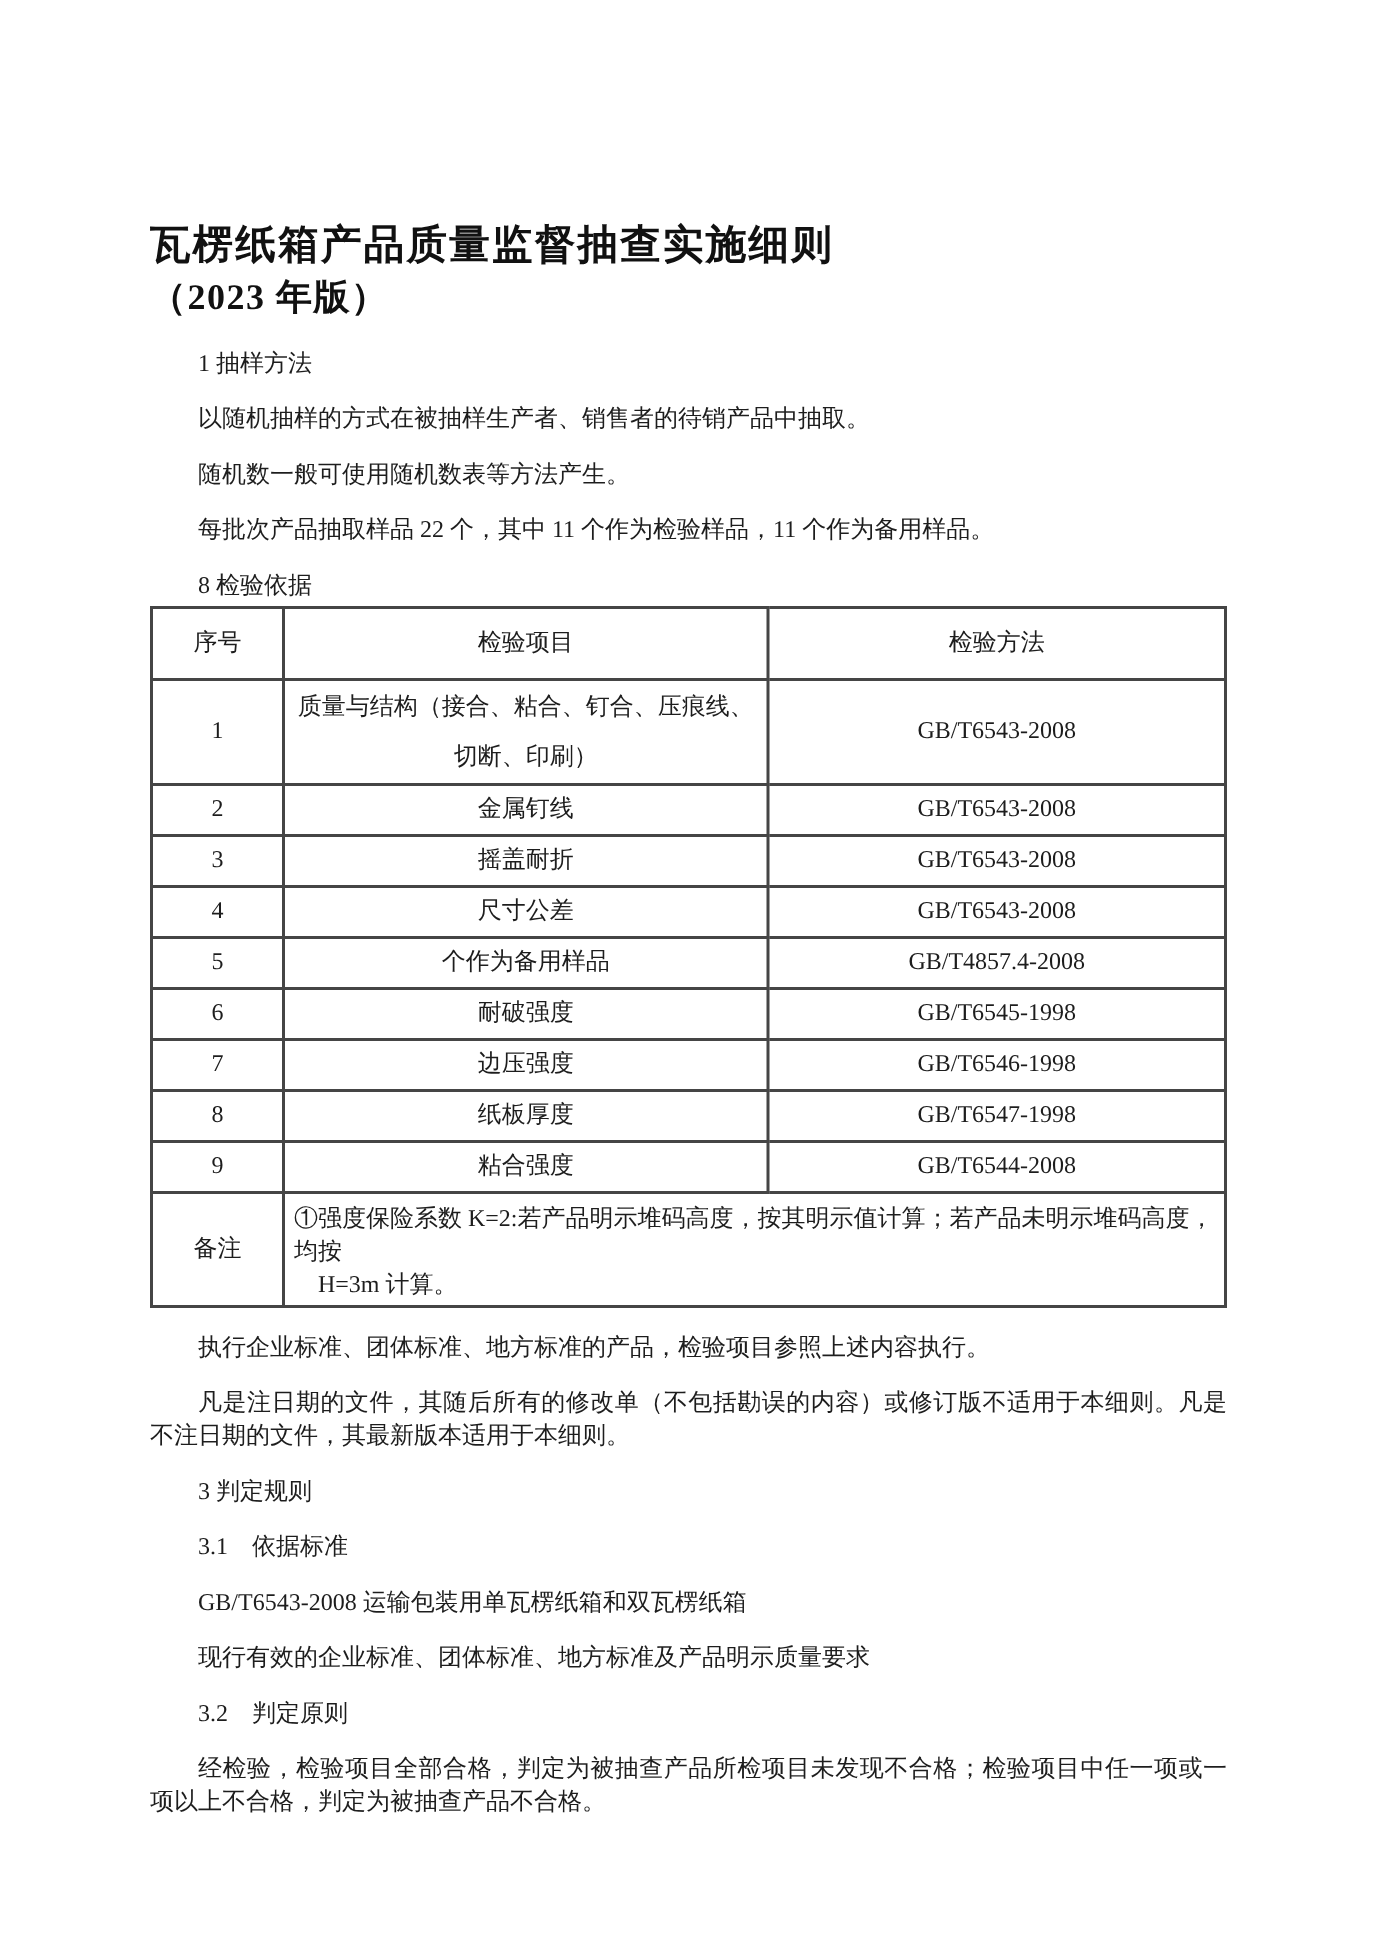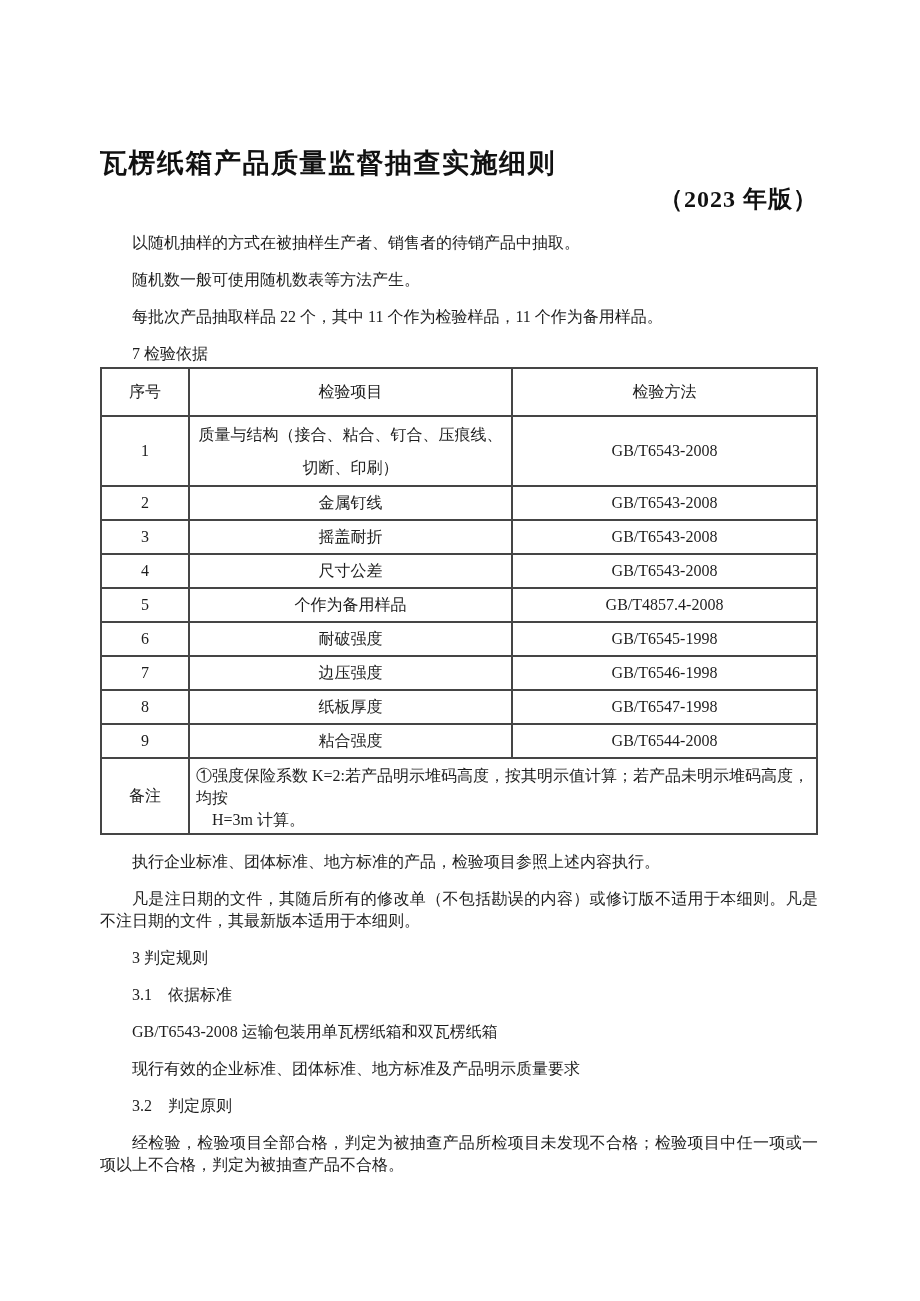--- a/index.html
+++ b/index.html
@@ -18,21 +18,21 @@
     margin: 0;
     font-family: "Liberation Sans", "DejaVu Sans", sans-serif;
     font-size: 27px;
     font-weight: 700;
     letter-spacing: 1.5px;
     line-height: 34px;
     color: #111111;
   }
   .doc-subtitle {
     margin: 4px 0 18px 0;
-    text-align: right;
+    text-align: left;
     font-size: 24px;
     font-weight: 700;
     letter-spacing: 1px;
     line-height: 30px;
     color: #111111;
   }
   p {
     margin: 0 0 15px 0;
     line-height: 22px;
     text-indent: 32px;
@@ -71,25 +71,26 @@
   }
 </style>
 </head>
 <body>
 
 <div class="page">
 
   <h1 class="doc-title">瓦楞纸箱产品质量监督抽查实施细则</h1>
   <div class="doc-subtitle">（2023 年版）</div>
 
+  <p>1 抽样方法</p>
   <p>以随机抽样的方式在被抽样生产者、销售者的待销产品中抽取。</p>
   <p>随机数一般可使用随机数表等方法产生。</p>
   <p>每批次产品抽取样品 22 个，其中 11 个作为检验样品，11 个作为备用样品。</p>
 
-  <p class="table-heading">7 检验依据</p>
+  <p class="table-heading">8 检验依据</p>
 
   <table class="basis-table">
     <colgroup>
       <col style="width:88px">
       <col style="width:323px">
       <col style="width:305px">
     </colgroup>
     <tbody>
       <tr class="header-row">
         <th>序号</th>

